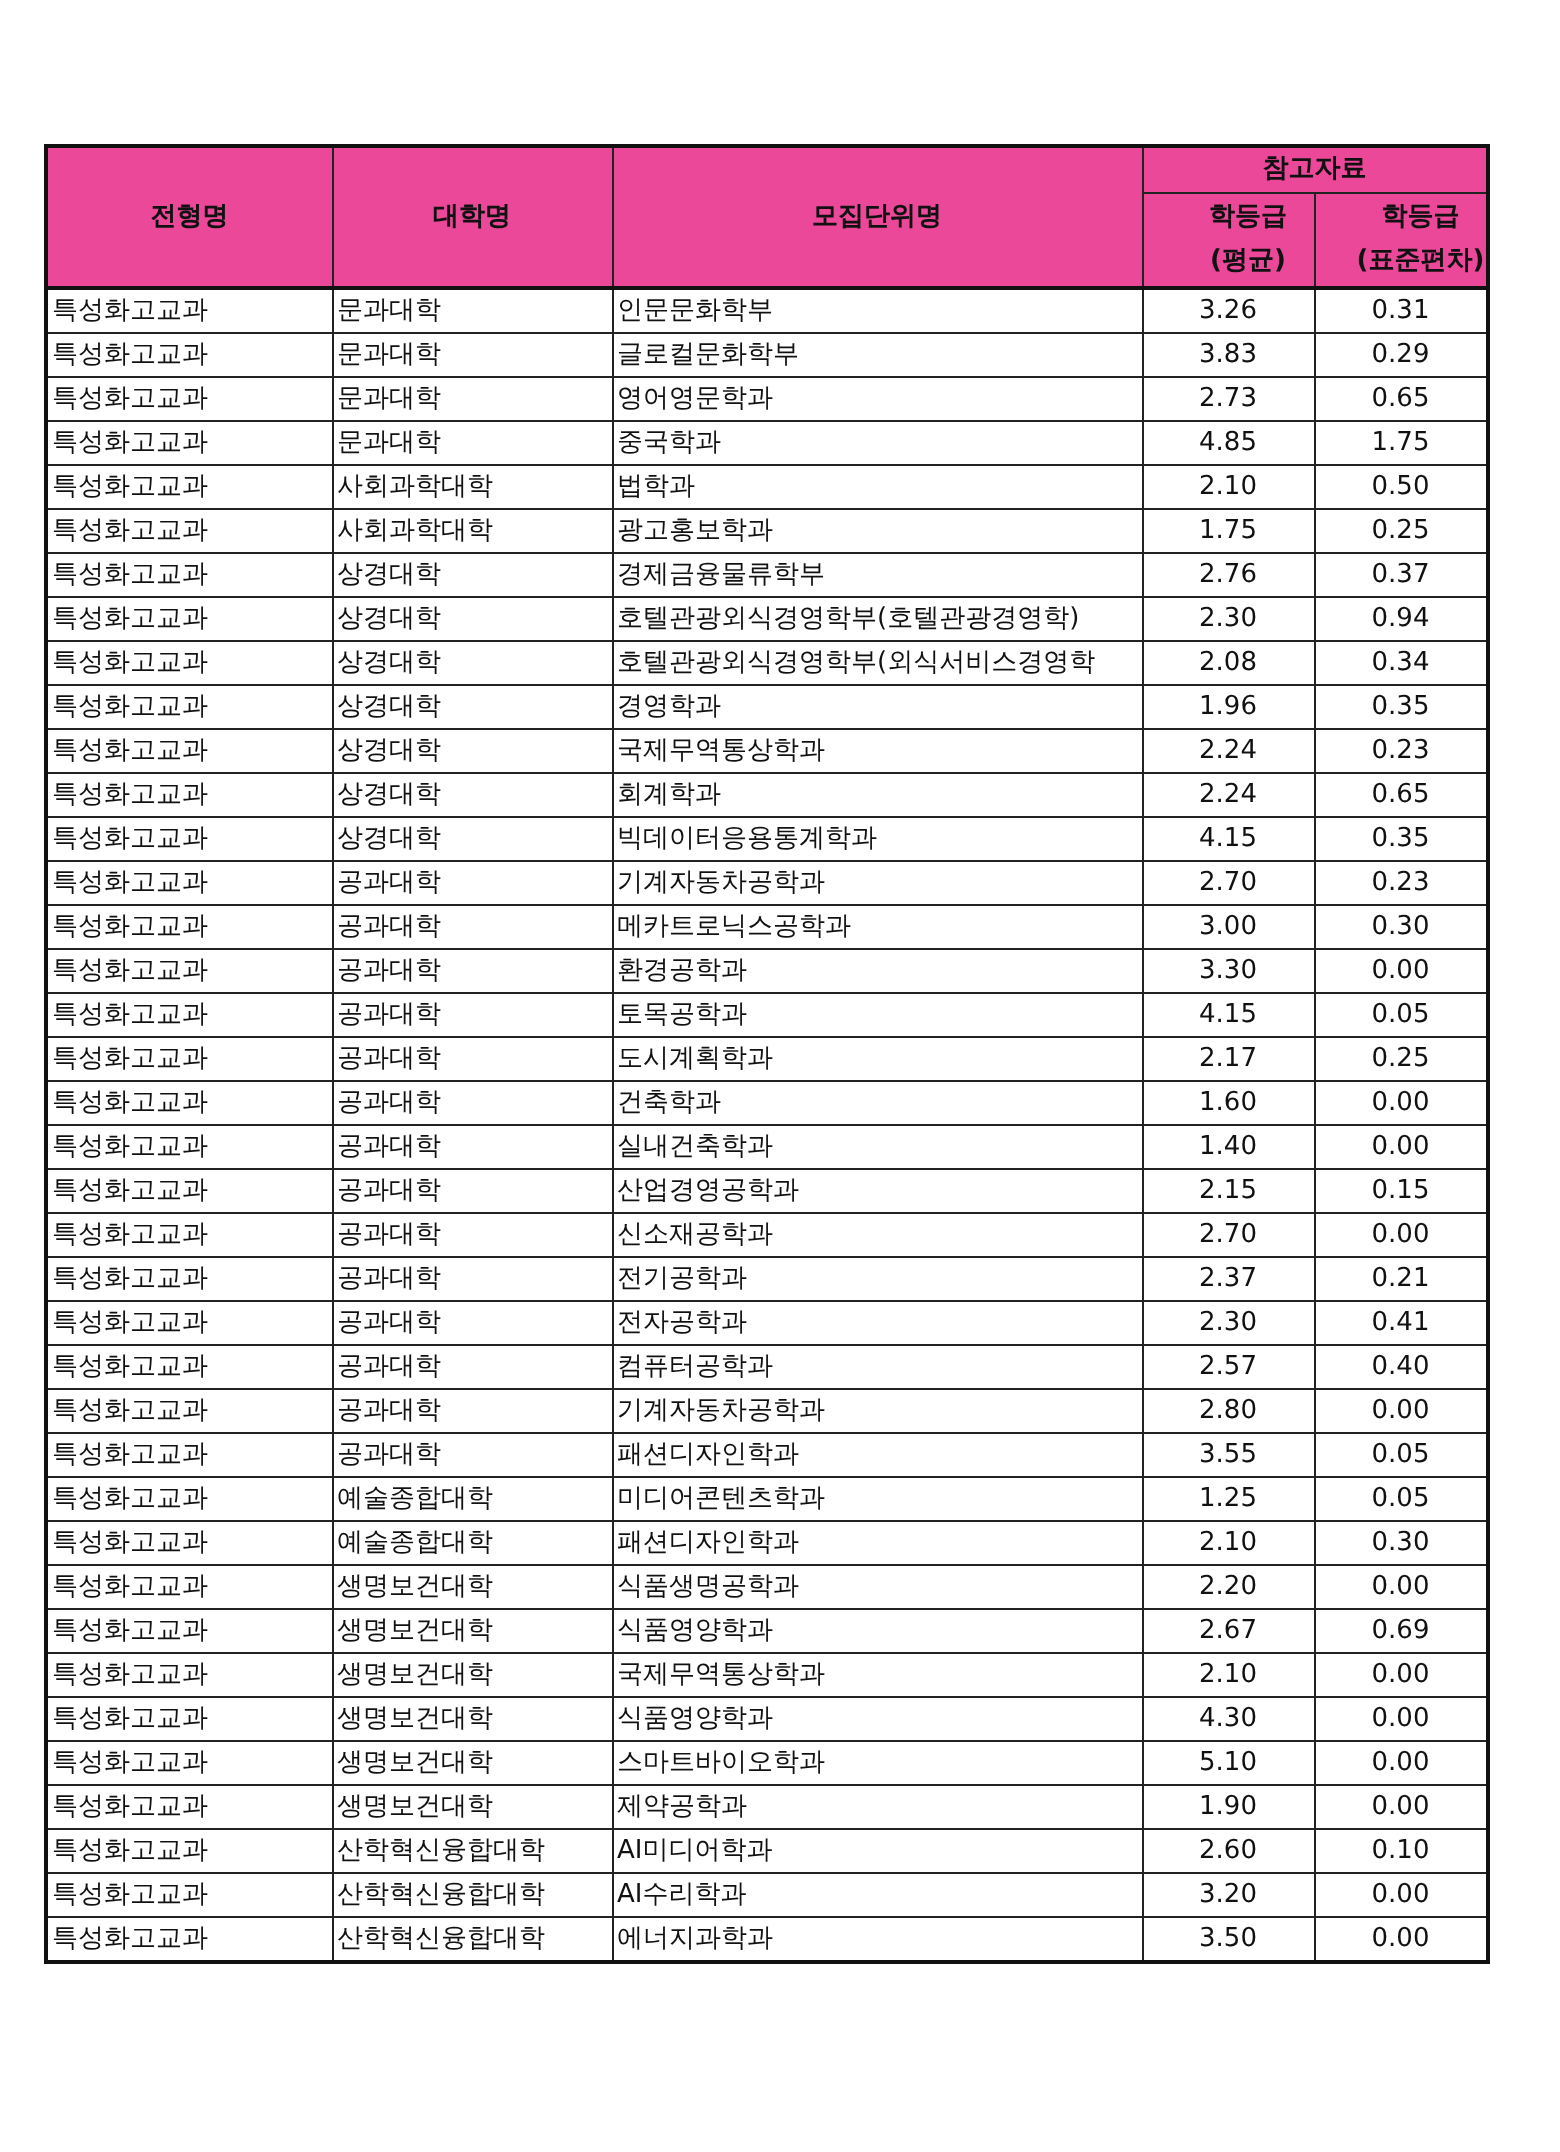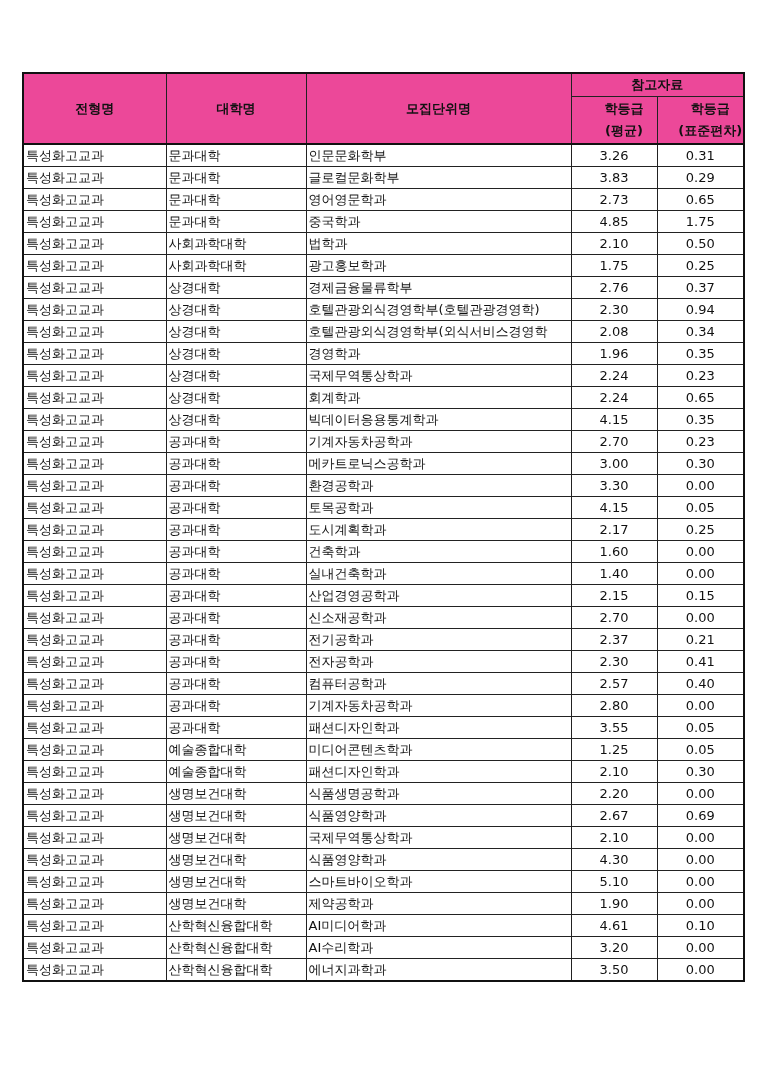--- a/index.html
+++ b/index.html
@@ -305,21 +305,21 @@
         <td class="txt">특성화고교과</td>
         <td class="txt">생명보건대학</td>
         <td class="txt">제약공학과</td>
         <td class="num">1.90</td>
         <td class="num">0.00</td>
       </tr>
       <tr>
         <td class="txt">특성화고교과</td>
         <td class="txt">산학혁신융합대학</td>
         <td class="txt">AI미디어학과</td>
-        <td class="num">4.61</td>
+        <td class="num">2.60</td>
         <td class="num">0.10</td>
       </tr>
       <tr>
         <td class="txt">특성화고교과</td>
         <td class="txt">산학혁신융합대학</td>
         <td class="txt">AI수리학과</td>
         <td class="num">3.20</td>
         <td class="num">0.00</td>
       </tr>
       <tr>

